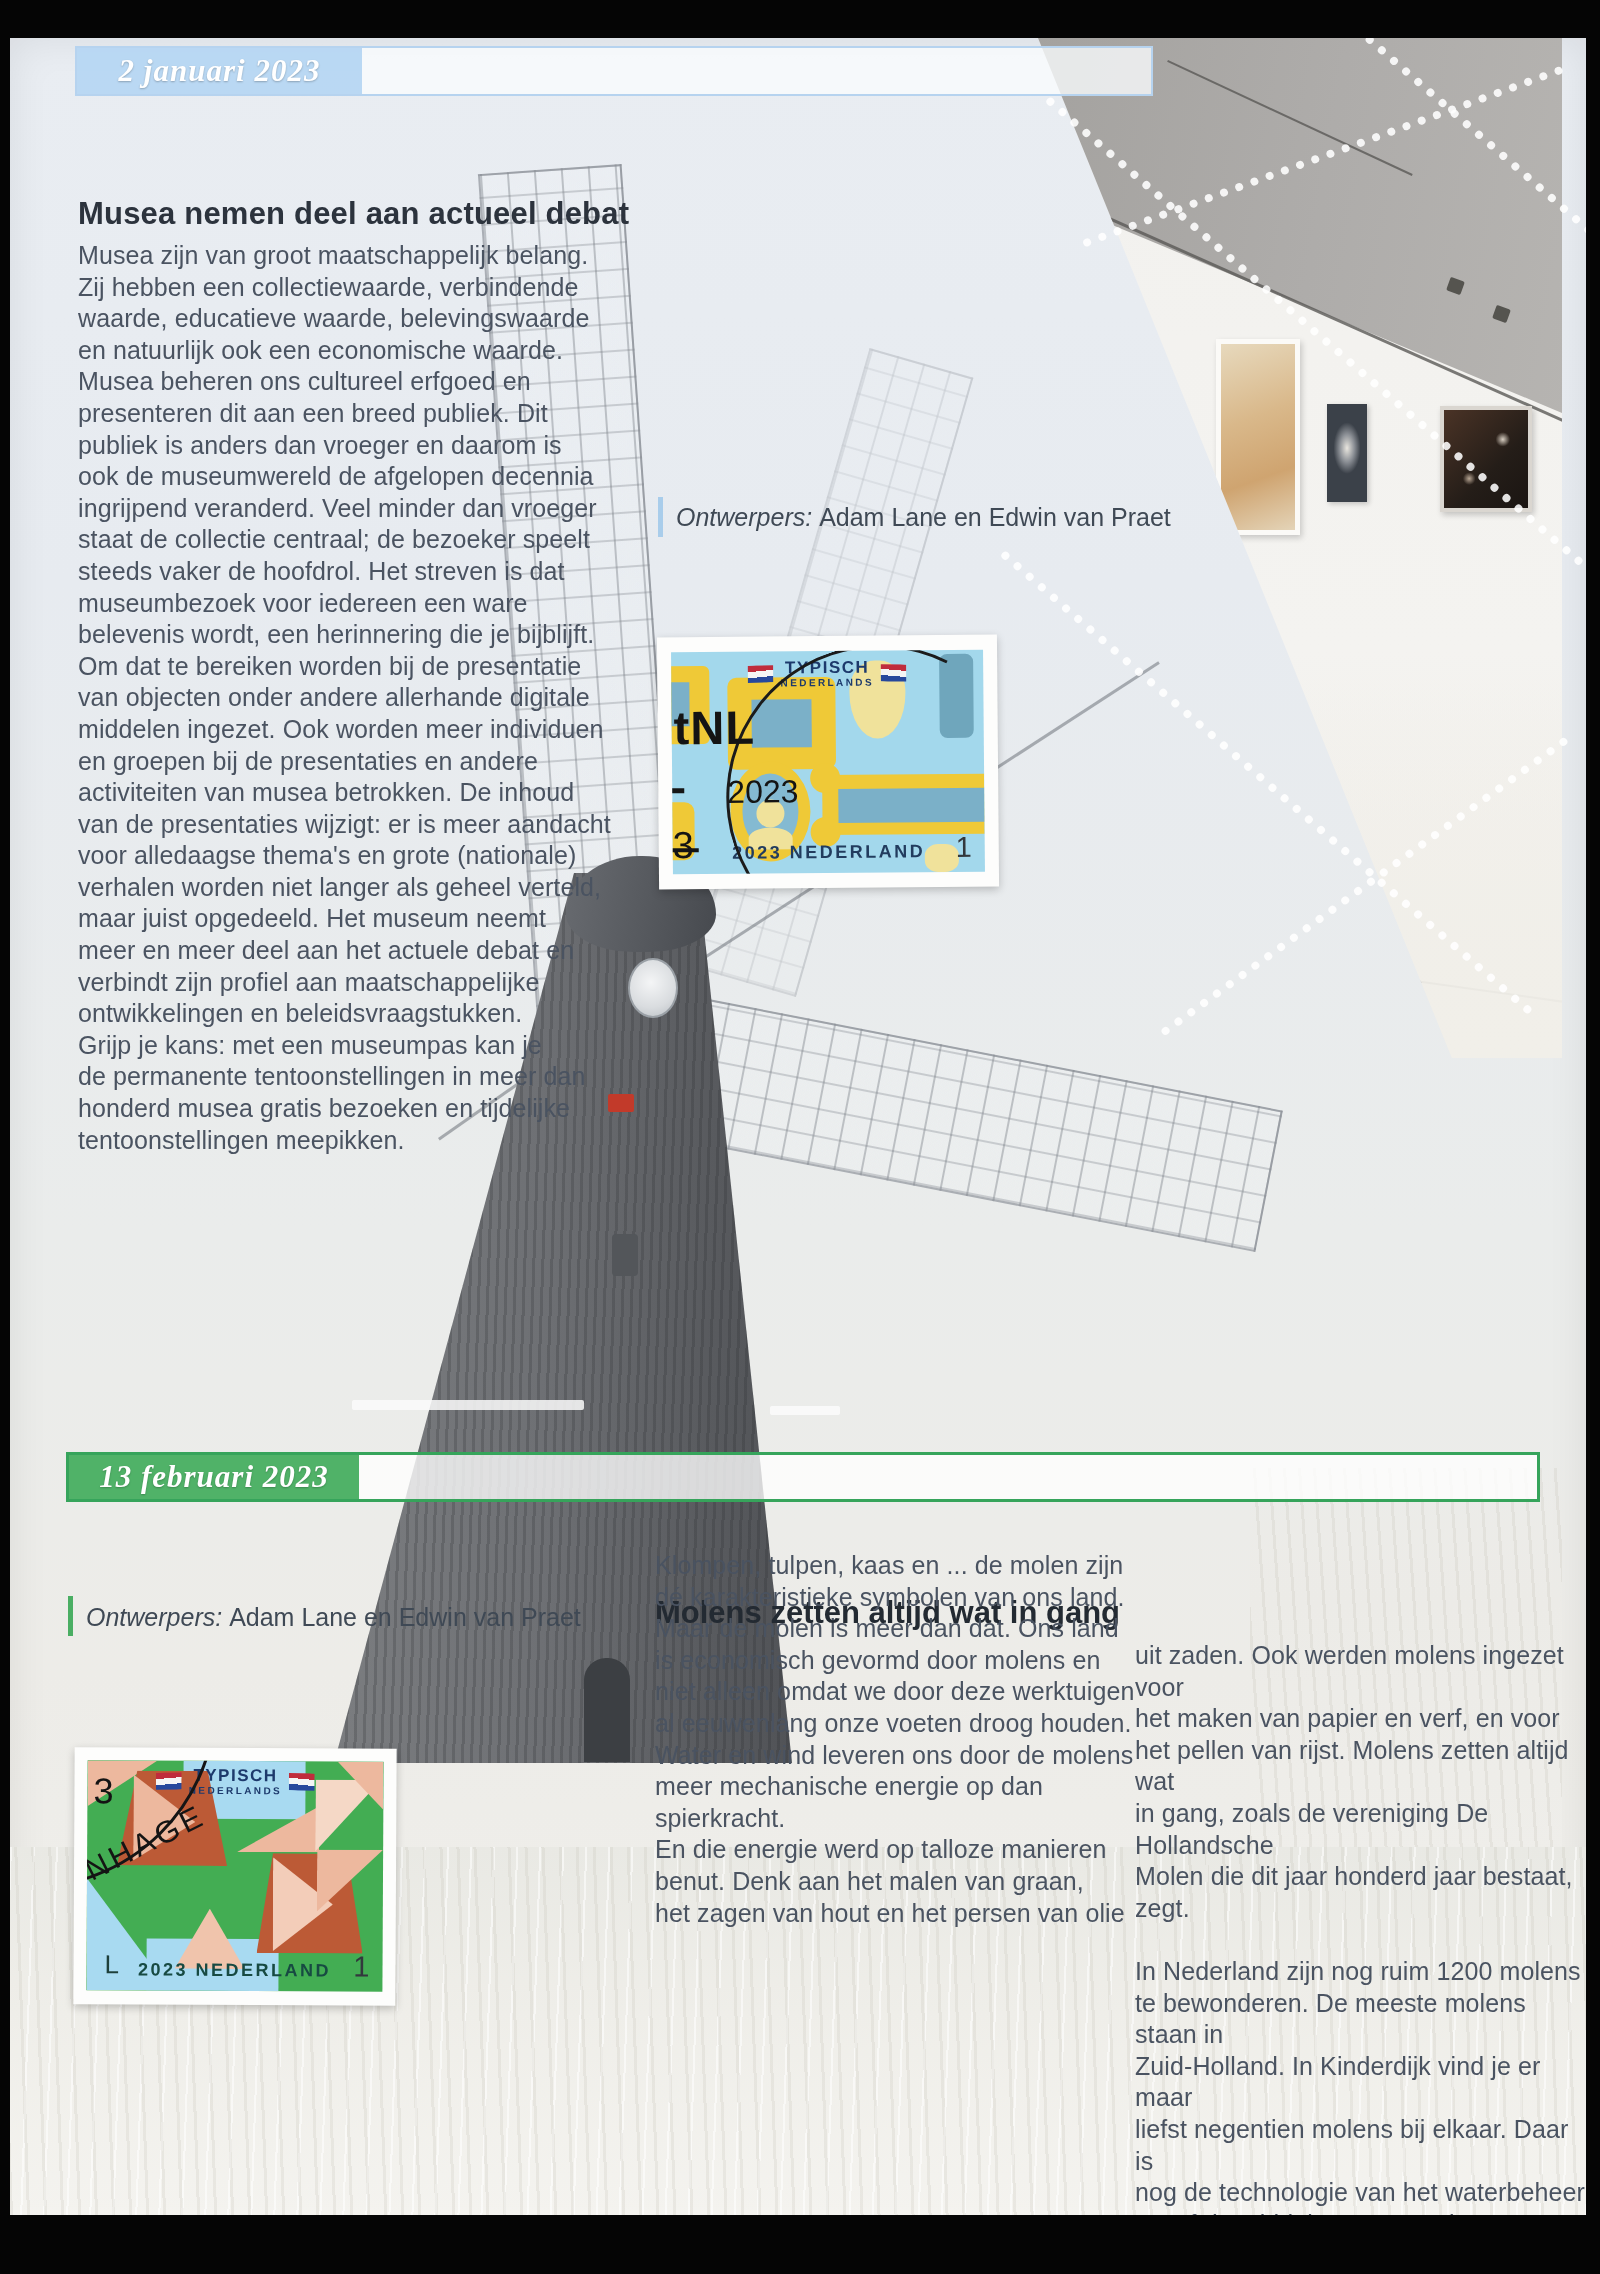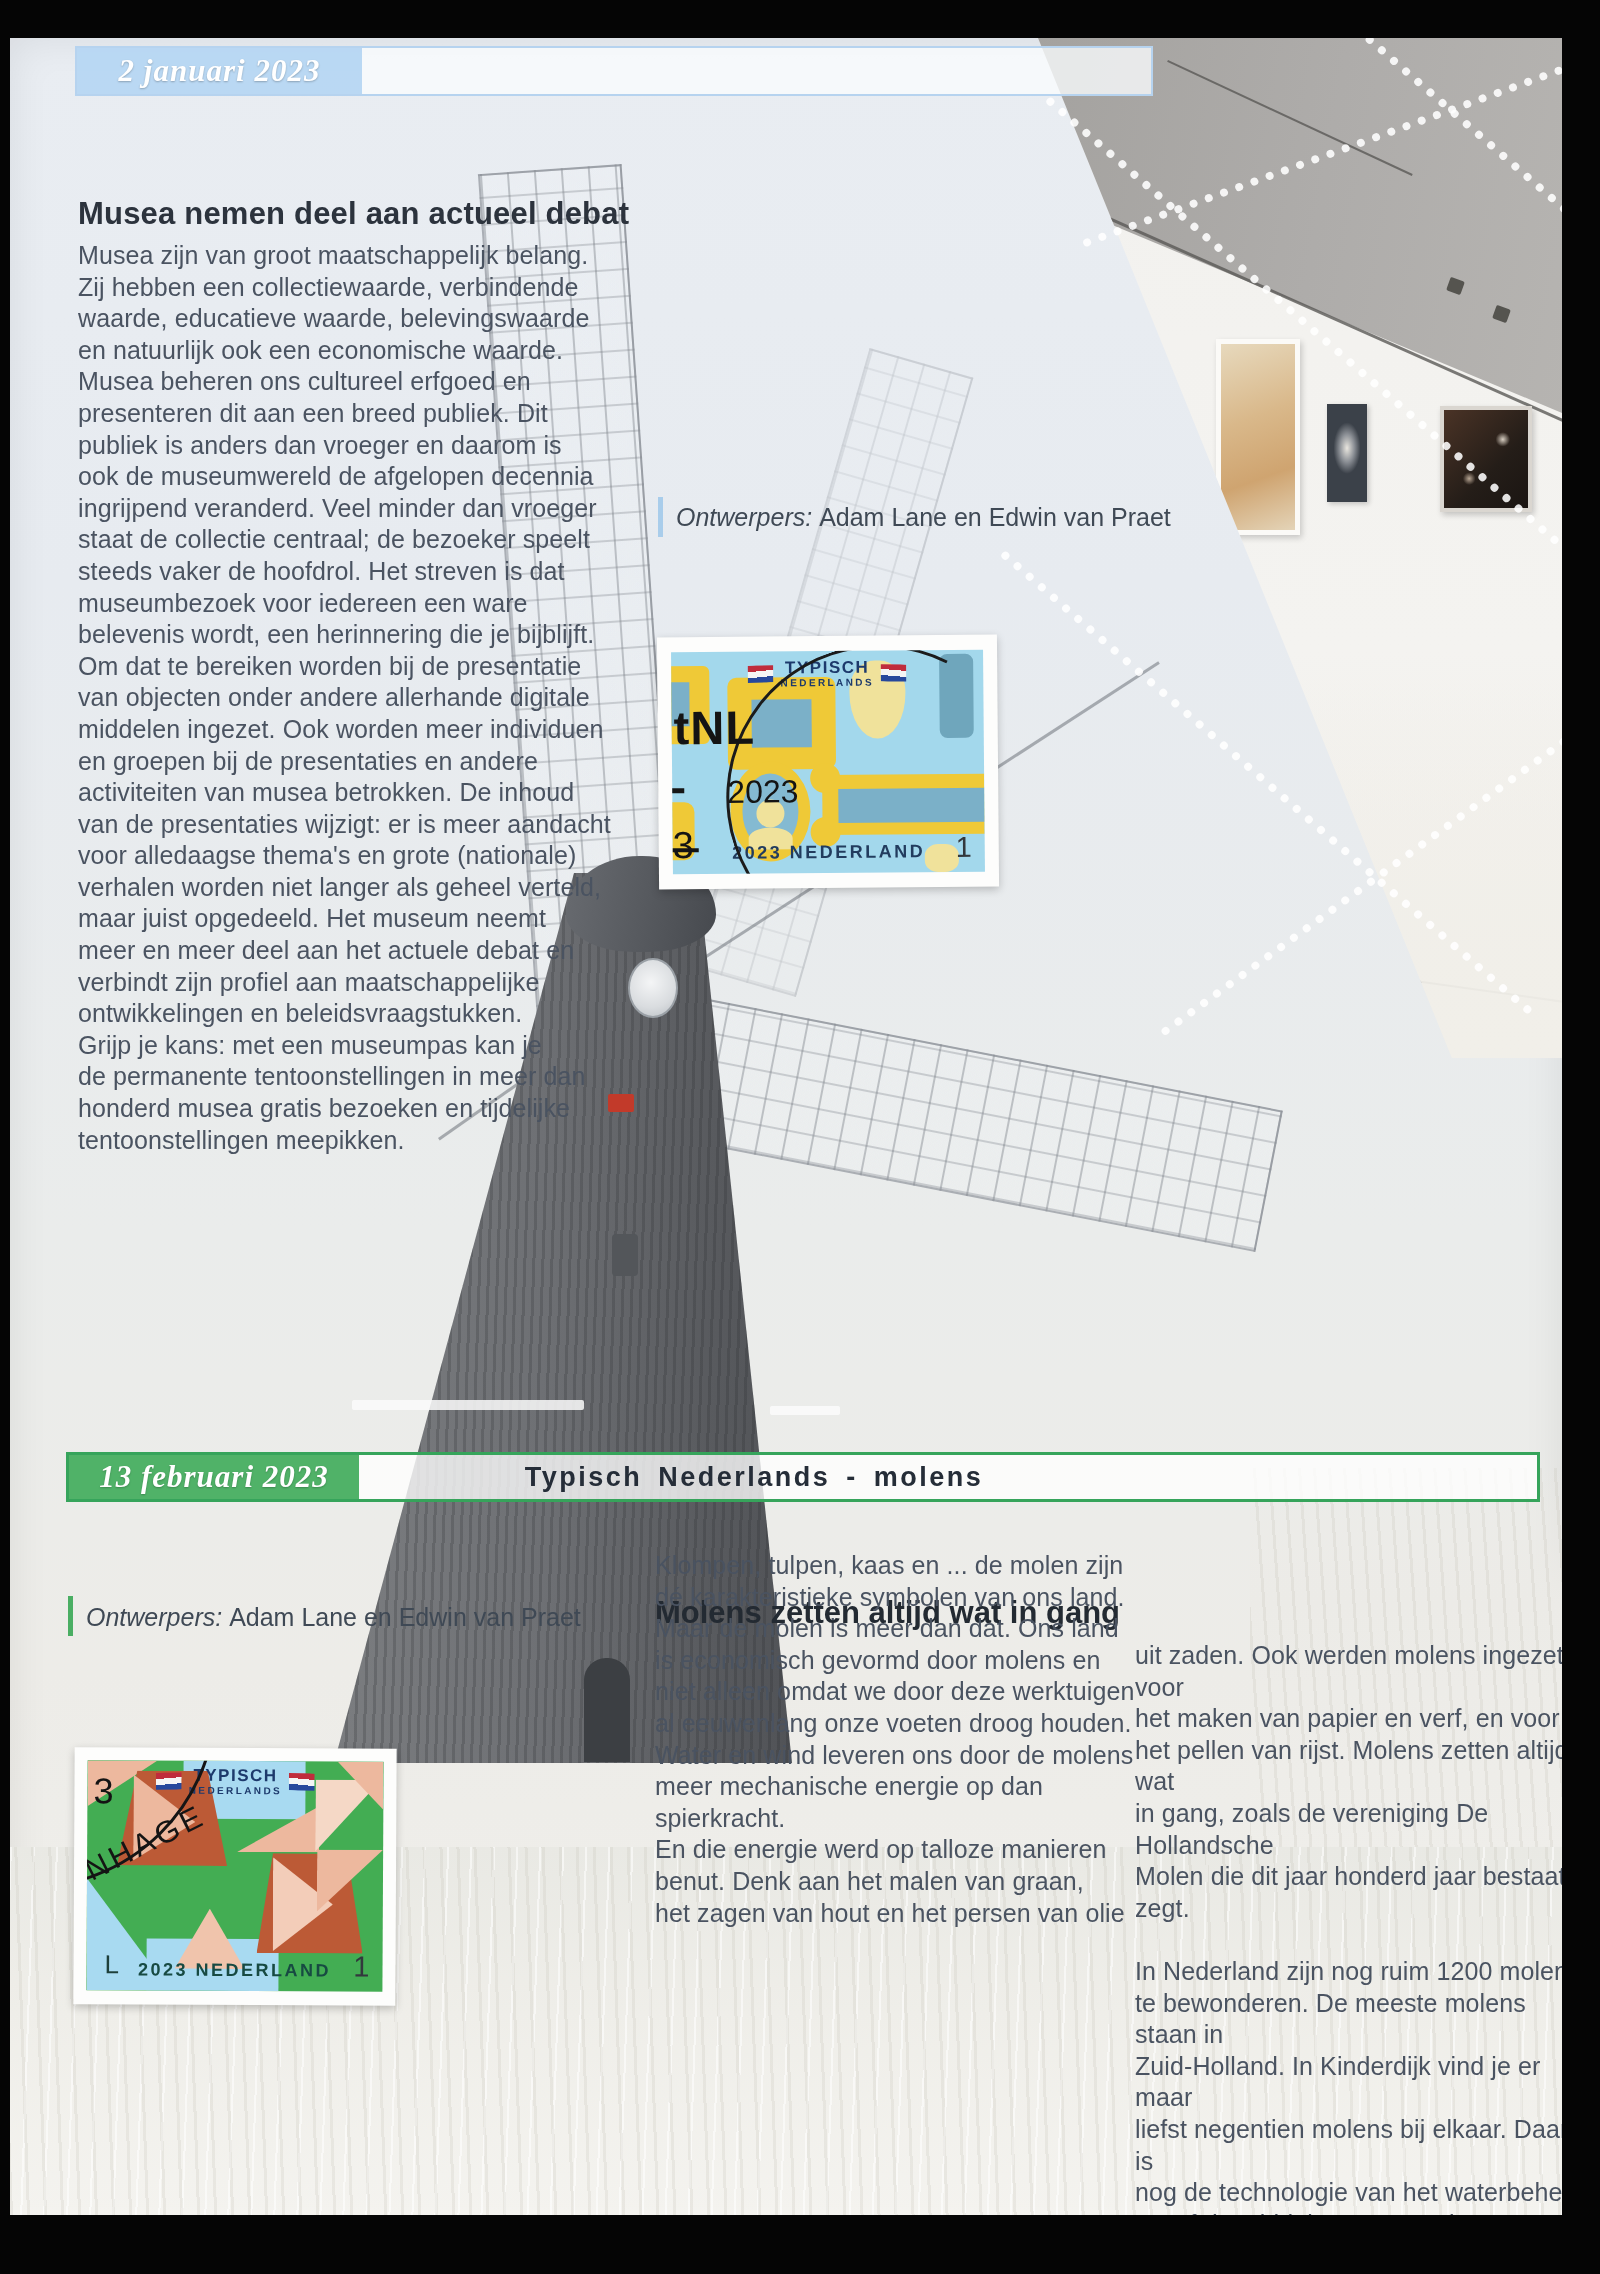--- a/index.html
+++ b/index.html
@@ -1,20 +1,20 @@
 <!DOCTYPE html>
 <html><head>
 <meta charset="utf-8">
 <style>
   html,body{margin:0;padding:0;background:#000;}
   .canvas{position:relative;width:1600px;height:2274px;background:#050505;overflow:hidden;
           font-family:"Liberation Sans","DejaVu Sans",sans-serif;}
   .page{position:absolute;left:10px;top:38px;width:1552px;height:2177px;overflow:hidden;
         background:linear-gradient(180deg,#e9edf2 0%,#e7ebf0 25%,#eaeceb 55%,#edece8 75%,#f1f0ec 100%);
-        box-shadow:inset 0 0 40px rgba(0,0,0,.08);}
+        box-shadow:inset 0 0 40px rgba(0,0,0,.08);padding-left:24px;}
 
   
   .gallery{position:absolute;left:990px;top:0;width:562px;height:1020px;z-index:1;
            clip-path:polygon(38px 0,562px 0,562px 1020px,452px 1020px);
            background:linear-gradient(180deg,#f2f1ee 0%,#f4f3f0 60%,#efede7 100%);}
   .gallery .ceiling{position:absolute;left:0;top:0;width:562px;height:420px;
            clip-path:polygon(0 0,562px 0,562px 375px,0 140px);
            background:linear-gradient(100deg,#a3a19e 0%,#aeacaa 55%,#b6b4b1 100%);}
   .seam{position:absolute;height:0;border-top:3px solid rgba(90,89,86,.8);transform-origin:left top;}
   .seam.s1{left:40px;top:148px;width:580px;transform:rotate(24deg);}
@@ -299,21 +299,20 @@
         <div class="cancel c-d3a">3</div>
         <div class="cancel c-dash1"></div>
       </div>
     </div>
 
     <div class="band band2">
       <div class="datebox">
         <div class="date-text">13 februari 2023</div>
       </div>
       <div class="titlefill"></div>
-      <div class="band-title">Typisch Nederlands - molens</div>
     </div>
 
     <div class="capbar capbar2"></div>
     <div class="caption cap2"><span class="it">Ontwerpers:</span>&nbsp;<span>Adam Lane en Edwin van Praet</span></div>
 
     <div class="h2">Molens zetten altijd wat in gang</div>
     <div class="body-text body2a">Klompen, tulpen, kaas en ... de molen zijn
 dé karakteristieke symbolen van ons land.
 Maar de molen is meer dan dat. Ons land
 is economisch gevormd door molens en

